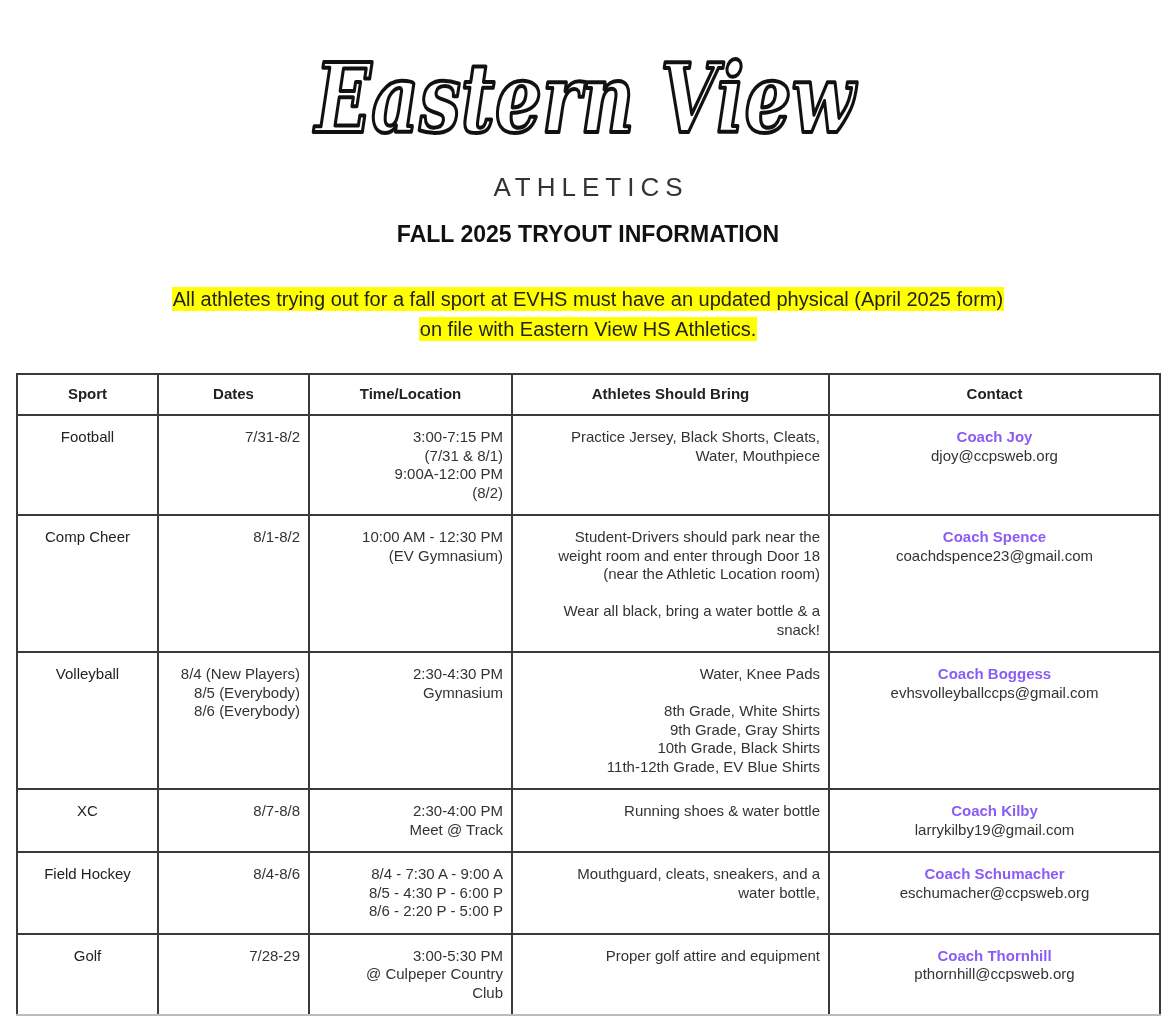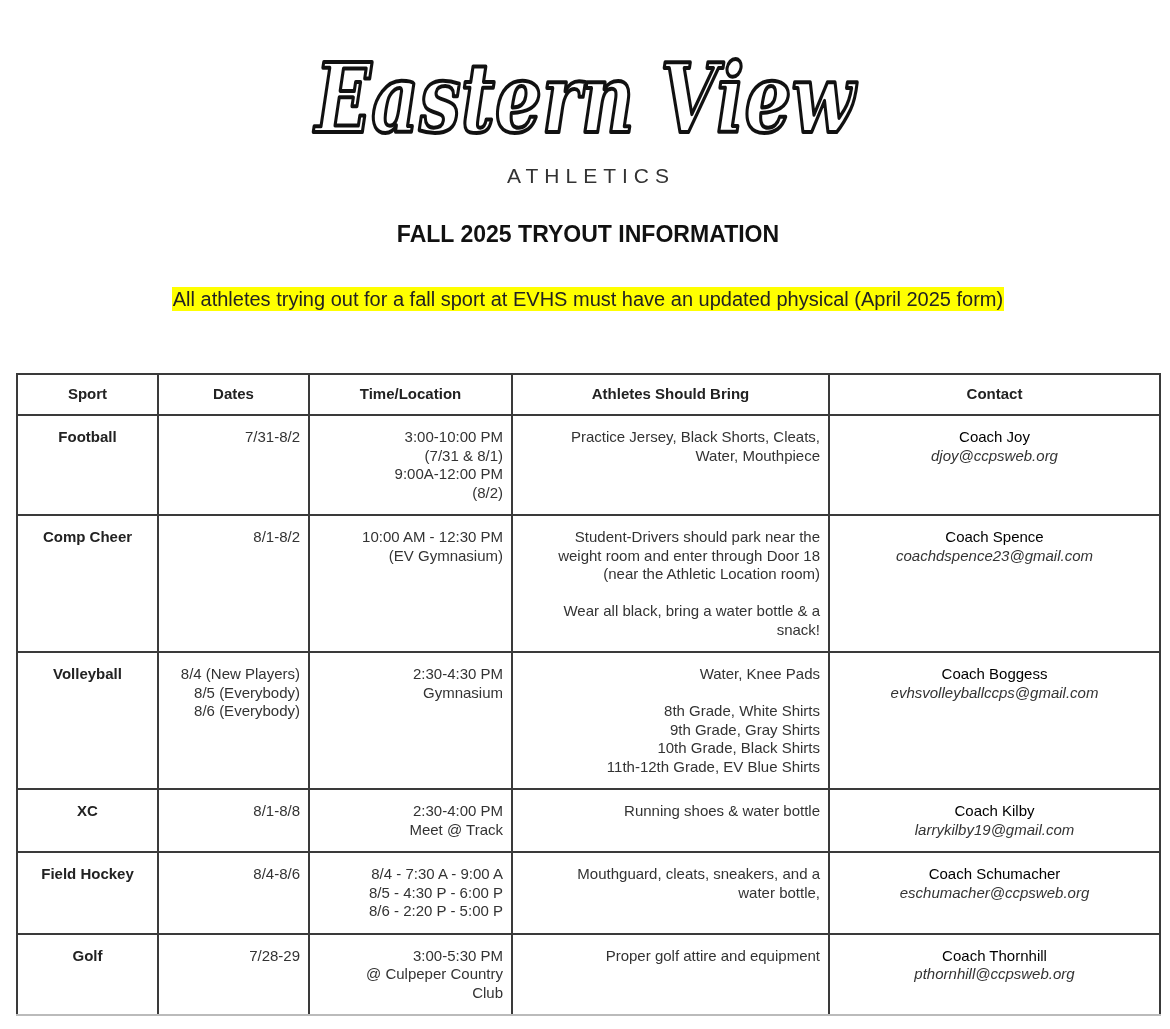--- a/index.html
+++ b/index.html
@@ -7,22 +7,22 @@
     width: 1170px; height: 1029px; background: #ffffff; overflow: hidden;
     font-family: "Liberation Sans", sans-serif; color: #111;
   }
   .page { position: relative; width: 956px; height: 1029px; }
 
   .logo-wrap {
     position: absolute; left: 305px; top: 36px; width: 565px; height: 120px;
   }
   .logo-wrap svg { display: block; width: 100%; height: 100%; }
   .subtitle {
-    position: absolute; left: 0; width: 1170px; top: 164px;
-    text-align: center; font-size: 21px; letter-spacing: 6px; color: #333;
+    position: absolute; left: 0; width: 1170px; top: 172px;
+    text-align: center; font-size: 26px; letter-spacing: 6px; color: #333;
     padding-left: 12px;
   }
   .title {
     position: absolute; left: 0; width: 1176px; top: 220px;
     text-align: center; font-size: 24px; font-weight: bold; color: #111;
     transform: scaleX(0.96);
   }
   .notice {
     position: absolute; left: 0; width: 1176px; top: 284px;
     text-align: center; font-size: 20px; line-height: 30px; color: #222;
@@ -38,43 +38,44 @@
   }
   table.tryouts th, table.tryouts td {
     border: 2px solid #3a3a3a; text-align: center; vertical-align: top;
     line-height: 18.5px; padding: 12px 8px;
   }
   table.tryouts th {
     font-weight: bold; color: #222; vertical-align: middle;
     height: 41px; padding: 0 8px; font-size: 15px; border-radius: 18px;
   }
   table.tryouts tr:last-child td { border-bottom: 2px solid #bbb; }
-  td.sport { font-weight: bold; color: #222; border-radius: 26px; }
-  .coach-name { font-weight: normal; color: #000000; display: block; }
-  .coach-email { display: block; font-style: italic; }
+  td.sport { font-weight: normal; color: #222; border-radius: 26px; }
+  .coach-name { font-weight: bold; color: #8b5cf6; display: block; }
+  .coach-email { display: block; }
   .line { display: block; text-align: right; }
   .gap { display: block; height: 18.5px; }
 </style>
 </head>
 <body>
 
 <div class="page">
 
   <div class="logo-wrap">
     <svg viewBox="0 0 565 120" xmlns="http://www.w3.org/2000/svg">
       <text x="10" y="96" font-family="DejaVu Serif, serif" font-style="italic" font-weight="bold" font-size="96" fill="#ffffff" stroke="#111111" stroke-width="4" stroke-linejoin="round" textLength="540" lengthAdjust="spacingAndGlyphs">Eastern View</text>
     </svg>
   </div>
 
   <div class="subtitle">ATHLETICS</div>
 
   <h1 class="title">FALL 2025 TRYOUT INFORMATION</h1>
 
   <div class="notice">
     <span>All athletes trying out for a fall sport at EVHS must have an updated physical (April 2025 form)</span><br>
+    <span>on file with Eastern View HS Athletics.</span>
   </div>
 
   <table class="tryouts">
     <colgroup>
       <col style="width:141px">
         <col style="width:151px">
         <col style="width:203px">
         <col style="width:317px">
         <col style="width:331px">
     </colgroup>
@@ -88,21 +89,21 @@
       </tr>
     </thead>
     <tbody>
 
       <tr style="height:99px">
         <td class="sport">Football</td>
         <td>
           <span class="line">7/31-8/2</span>
         </td>
         <td>
-          <span class="line">3:00-10:00 PM</span>
+          <span class="line">3:00-7:15 PM</span>
           <span class="line">(7/31 &amp; 8/1)</span>
           <span class="line">9:00A-12:00 PM</span>
           <span class="line">(8/2)</span>
         </td>
         <td>
           <span class="line">Practice Jersey, Black Shorts, Cleats,</span>
           <span class="line">Water, Mouthpiece</span>
         </td>
         <td>
           <span class="coach-name">Coach Joy</span>
@@ -154,21 +155,21 @@
         </td>
         <td>
           <span class="coach-name">Coach Boggess</span>
           <span class="coach-email">evhsvolleyballccps@gmail.com</span>
         </td>
       </tr>
 
       <tr style="height:61px">
         <td class="sport">XC</td>
         <td>
-          <span class="line">8/1-8/8</span>
+          <span class="line">8/7-8/8</span>
         </td>
         <td>
           <span class="line">2:30-4:00 PM</span>
           <span class="line">Meet @ Track</span>
         </td>
         <td>
           <span class="line">Running shoes &amp; water bottle</span>
         </td>
         <td>
           <span class="coach-name">Coach Kilby</span>

